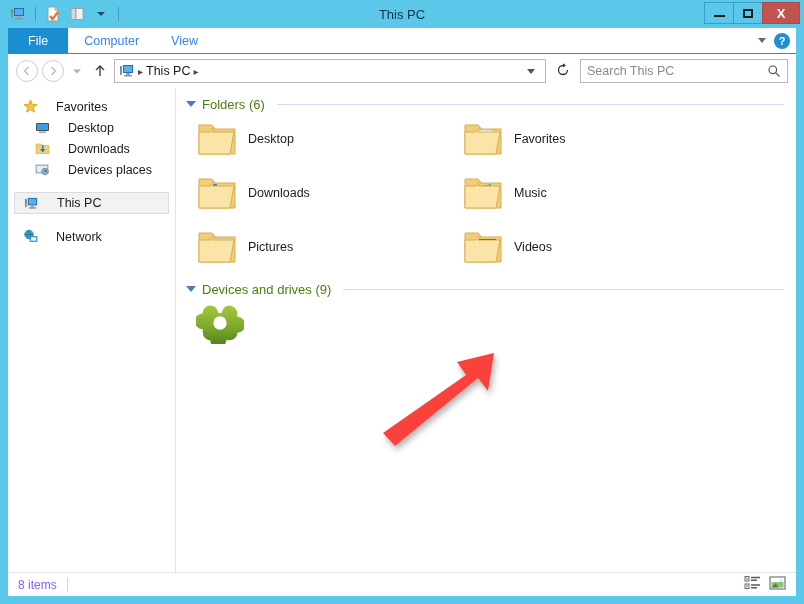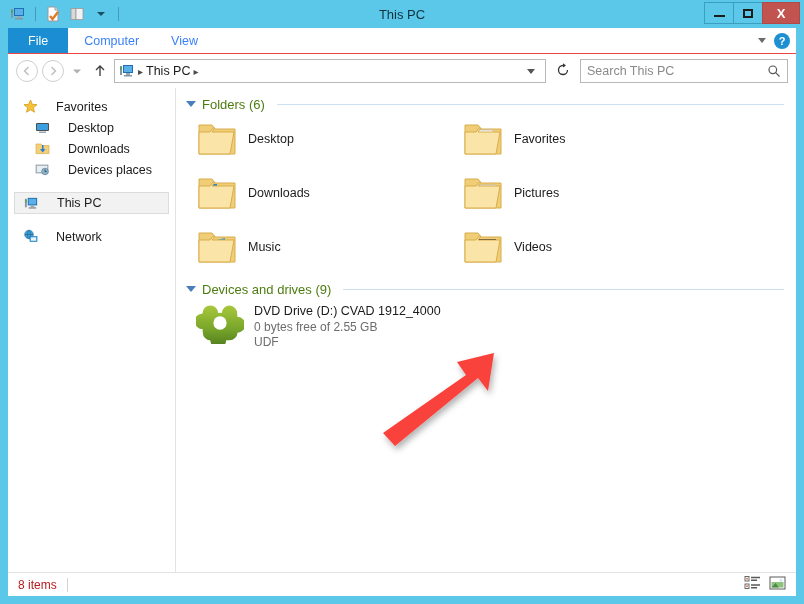--- a/index.html
+++ b/index.html
@@ -139,21 +139,21 @@
   .bar-fill { height: 100%; background: #1682ad; }
   .drive-sub { font-size: 12px; color: #6d6d6d; line-height: 15px; }
 
   
   .statusbar {
     height: 24px; flex: none; background: #fff;
     margin-left: 8px; margin-right: 8px; margin-bottom: 8px;
     border-top: 1px solid #e3e3e3;
     display: flex; align-items: center; padding: 0 10px;
   }
-  .status-text { font-size: 12px; color: #b91c1c; text-align: center; }
+  .status-text { font-size: 12px; color: #8b5cf6; text-align: center; }
   .status-div { width: 1px; height: 14px; background: #d4d4d4; margin-left: 10px; }
   .status-views { margin-left: auto; display: flex; align-items: center; gap: 8px; }
 
   .arrow-overlay { position: absolute; left: 0; top: 0; pointer-events: none; }
 </style>
 </head>
 <body>
 
 <div class="window">
 
@@ -377,36 +377,36 @@
             <path d="M3 5 h13 l3 4 h20 v25 H3 Z" fill="#f0cd77" stroke="#d9ad4b" stroke-width="1"></path>
             <path d="M21 10 v9 h5 l-7 9 l-7 -9 h5 v-9 Z" fill="#2a85d0"></path>
             <path d="M3 12 h11 l3 -4 h2 l-3 4 h22 l-4 22 H3 Z" fill="#fbe4a8" stroke="#d9ad4b" stroke-width="1"></path>
           </svg>
           <span class="tile-label">Downloads</span>
         </div>
 
         <div class="tile">
           <svg width="42" height="38" viewBox="0 0 42 38">
             <path d="M3 5 h13 l3 4 h20 v25 H3 Z" fill="#f0cd77" stroke="#d9ad4b" stroke-width="1"></path>
+            <path d="M29 10 v14 a4 3.4 0 1 1 -2.6 -3.2 V13 l-7 2 v11 a4 3.4 0 1 1 -2.6 -3.2 V13 Z" fill="#2a9fe0"></path>
+            <path d="M3 12 h11 l3 -4 h2 l-3 4 h22 l-4 22 H3 Z" fill="#fbe4a8" stroke="#d9ad4b" stroke-width="1"></path>
+          </svg>
+          <span class="tile-label">Music</span>
+        </div>
+
+        <div class="tile">
+          <svg width="42" height="38" viewBox="0 0 42 38">
+            <path d="M3 5 h13 l3 4 h20 v25 H3 Z" fill="#f0cd77" stroke="#d9ad4b" stroke-width="1"></path>
             <rect x="15" y="11" width="19" height="18" fill="#fdfdfd" stroke="#b9b9b9" stroke-width=".8"></rect>
             <rect x="16.5" y="18" width="16" height="10" fill="#9fd3a0"></rect>
             <path d="M16.5 28 l6 -7 l5 7 Z" fill="#4d9a5c"></path>
             <circle cx="29" cy="15.5" r="2" fill="#bfe3f5"></circle>
             <path d="M3 12 h11 l3 -4 h2 l-3 4 h22 l-4 22 H3 Z" fill="#fbe4a8" stroke="#d9ad4b" stroke-width="1"></path>
           </svg>
           <span class="tile-label">Pictures</span>
-        </div>
-
-        <div class="tile">
-          <svg width="42" height="38" viewBox="0 0 42 38">
-            <path d="M3 5 h13 l3 4 h20 v25 H3 Z" fill="#f0cd77" stroke="#d9ad4b" stroke-width="1"></path>
-            <path d="M29 10 v14 a4 3.4 0 1 1 -2.6 -3.2 V13 l-7 2 v11 a4 3.4 0 1 1 -2.6 -3.2 V13 Z" fill="#2a9fe0"></path>
-            <path d="M3 12 h11 l3 -4 h2 l-3 4 h22 l-4 22 H3 Z" fill="#fbe4a8" stroke="#d9ad4b" stroke-width="1"></path>
-          </svg>
-          <span class="tile-label">Music</span>
         </div>
 
         <div class="tile">
           <svg width="42" height="38" viewBox="0 0 42 38">
             <path d="M3 5 h13 l3 4 h20 v25 H3 Z" fill="#f0cd77" stroke="#d9ad4b" stroke-width="1"></path>
             <rect x="16" y="11" width="18" height="18" fill="#2c2c2c"></rect>
             <rect x="19" y="13" width="12" height="14" fill="#d06a3a"></rect>
             <path d="M19 22 l4 -5 l3 4 l3 -3 l2 3 v6 h-12 Z" fill="#2f6ea8"></path>
             <g fill="#f2f2f2">
               <rect x="16.6" y="12" width="2" height="2"></rect>
@@ -437,25 +437,20 @@
             <defs>
               <linearGradient id="gdisc" x1="0" y1="0" x2="0" y2="1">
                 <stop offset="0%" stop-color="#a8c83c"></stop>
                 <stop offset="55%" stop-color="#78a52a"></stop>
                 <stop offset="100%" stop-color="#4e7a1c"></stop>
               </linearGradient>
             </defs>
             <path d="M13 4 a9 9 0 0 1 9 8.6 a9 9 0 0 1 4 0 A9 9 0 0 1 35 4 a9 9 0 0 1 8.6 9 a9 9 0 0 1 0 4 A9 9 0 0 1 44 35 a9 9 0 0 1 -9 8.6 a9 9 0 0 1 -4 0 A9 9 0 0 1 13 44 a9 9 0 0 1 -8.6 -9 a9 9 0 0 1 0 -4 A9 9 0 0 1 4 13 a9 9 0 0 1 9 -9 Z" fill="url(#gdisc)"></path>
             <circle cx="24" cy="24" r="7.6" fill="#ffffff"></circle>
           </svg>
-          <div class="drive-info">
-            <span class="drive-name">DVD Drive (D:) CVAD 1912_4000</span>
-            <span class="drive-sub" style="margin-top:2px;">0 bytes free of 2.55 GB</span>
-            <span class="drive-sub">UDF</span>
-          </div>
         </div>
       </div>
 
       <svg class="arrow-overlay" width="628" height="480" viewBox="0 0 628 480">
         <defs>
           <filter id="ashadow" x="-30%" y="-30%" width="180%" height="180%">
             <feDropShadow dx="2" dy="4" stdDeviation="3" flood-color="#000" flood-opacity=".30"></feDropShadow>
           </filter>
         </defs>
         <g filter="url(#ashadow)">

